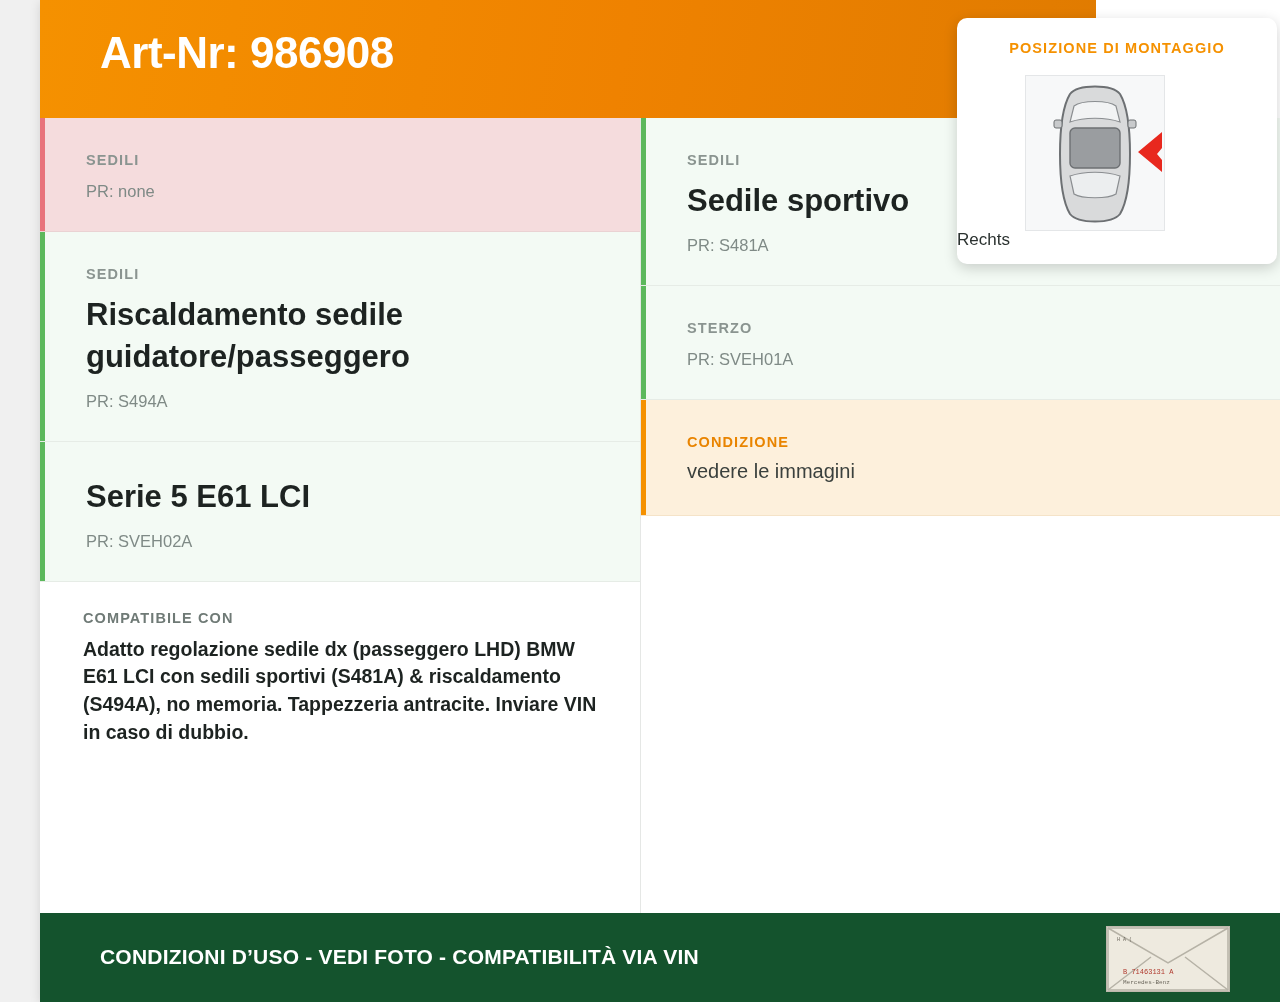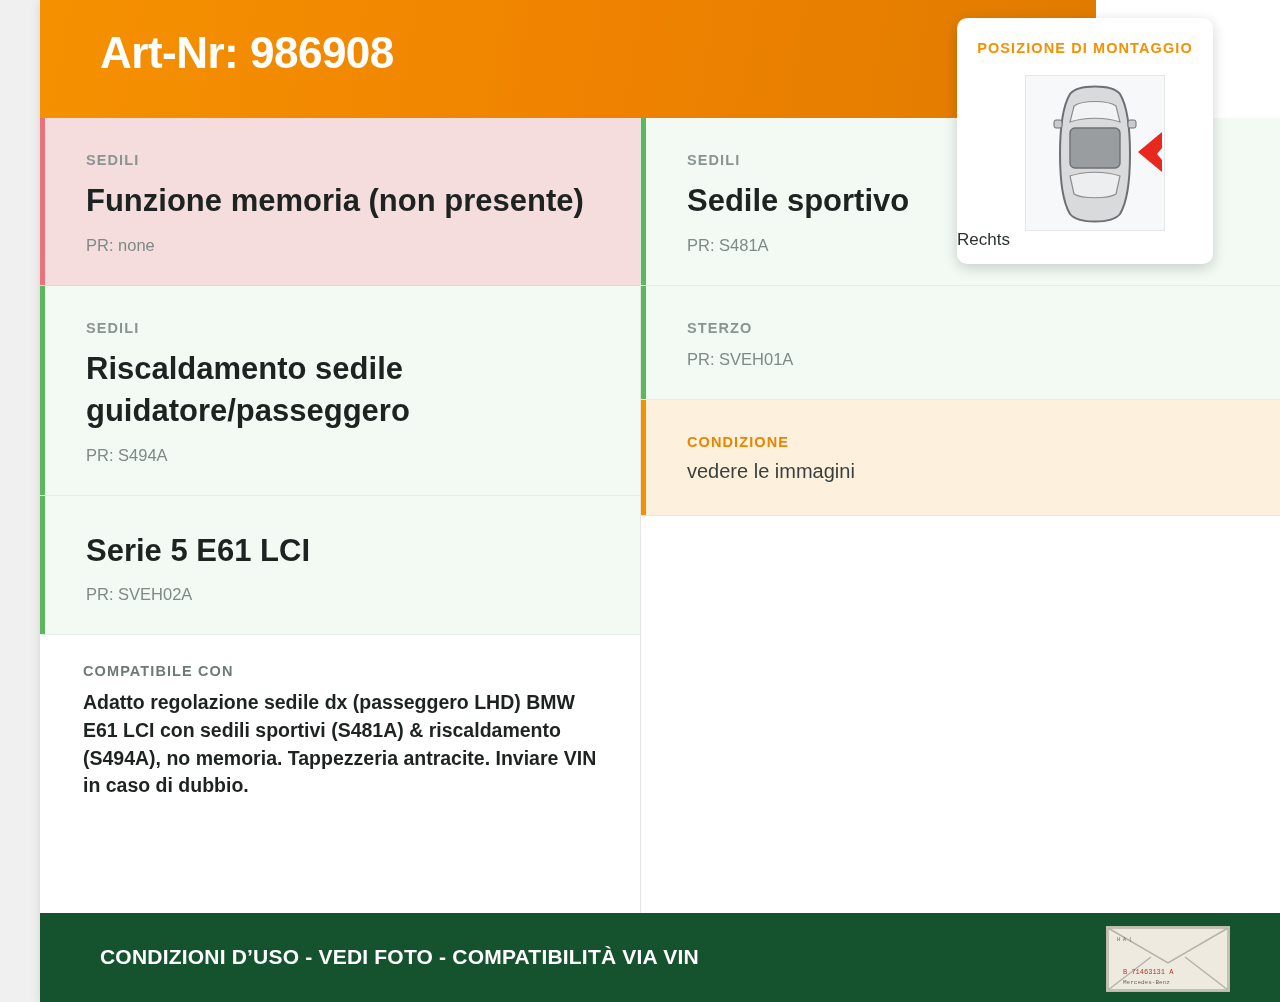--- a/index.html
+++ b/index.html
@@ -123,21 +123,21 @@
     font-weight: bold;
     color: #1d2321;
     line-height: 1.42;
     margin: 0;
   }
   
   .mount {
     position: absolute;
     left: 917px;
     top: 18px;
-    width: 256px;
+    width: 320px;
     height: 246px;
     background: #ffffff;
     border-radius: 10px;
     box-shadow: 0 4px 14px rgba(0,0,0,0.18);
     z-index: 20;
   }
   .mount-title {
     position: absolute;
     top: 22px;
     left: 0;
@@ -209,21 +209,20 @@
       <div class="header-title">Art-Nr: 986908</div>
     </div>
 
     <div class="divider-v"></div>
 
     <div class="col-left">
 
       <div class="card no">
         <div class="bar"></div>
         <div class="cat">SEDILI</div>
-        <div class="val">Funzione memoria (non presente)</div>
         <div class="pr">PR: none</div>
       </div>
 
       <div class="card ok">
         <div class="bar"></div>
         <div class="cat">SEDILI</div>
         <div class="val">Riscaldamento sedile guidatore/passeggero</div>
         <div class="pr">PR: S494A</div>
       </div>
 

